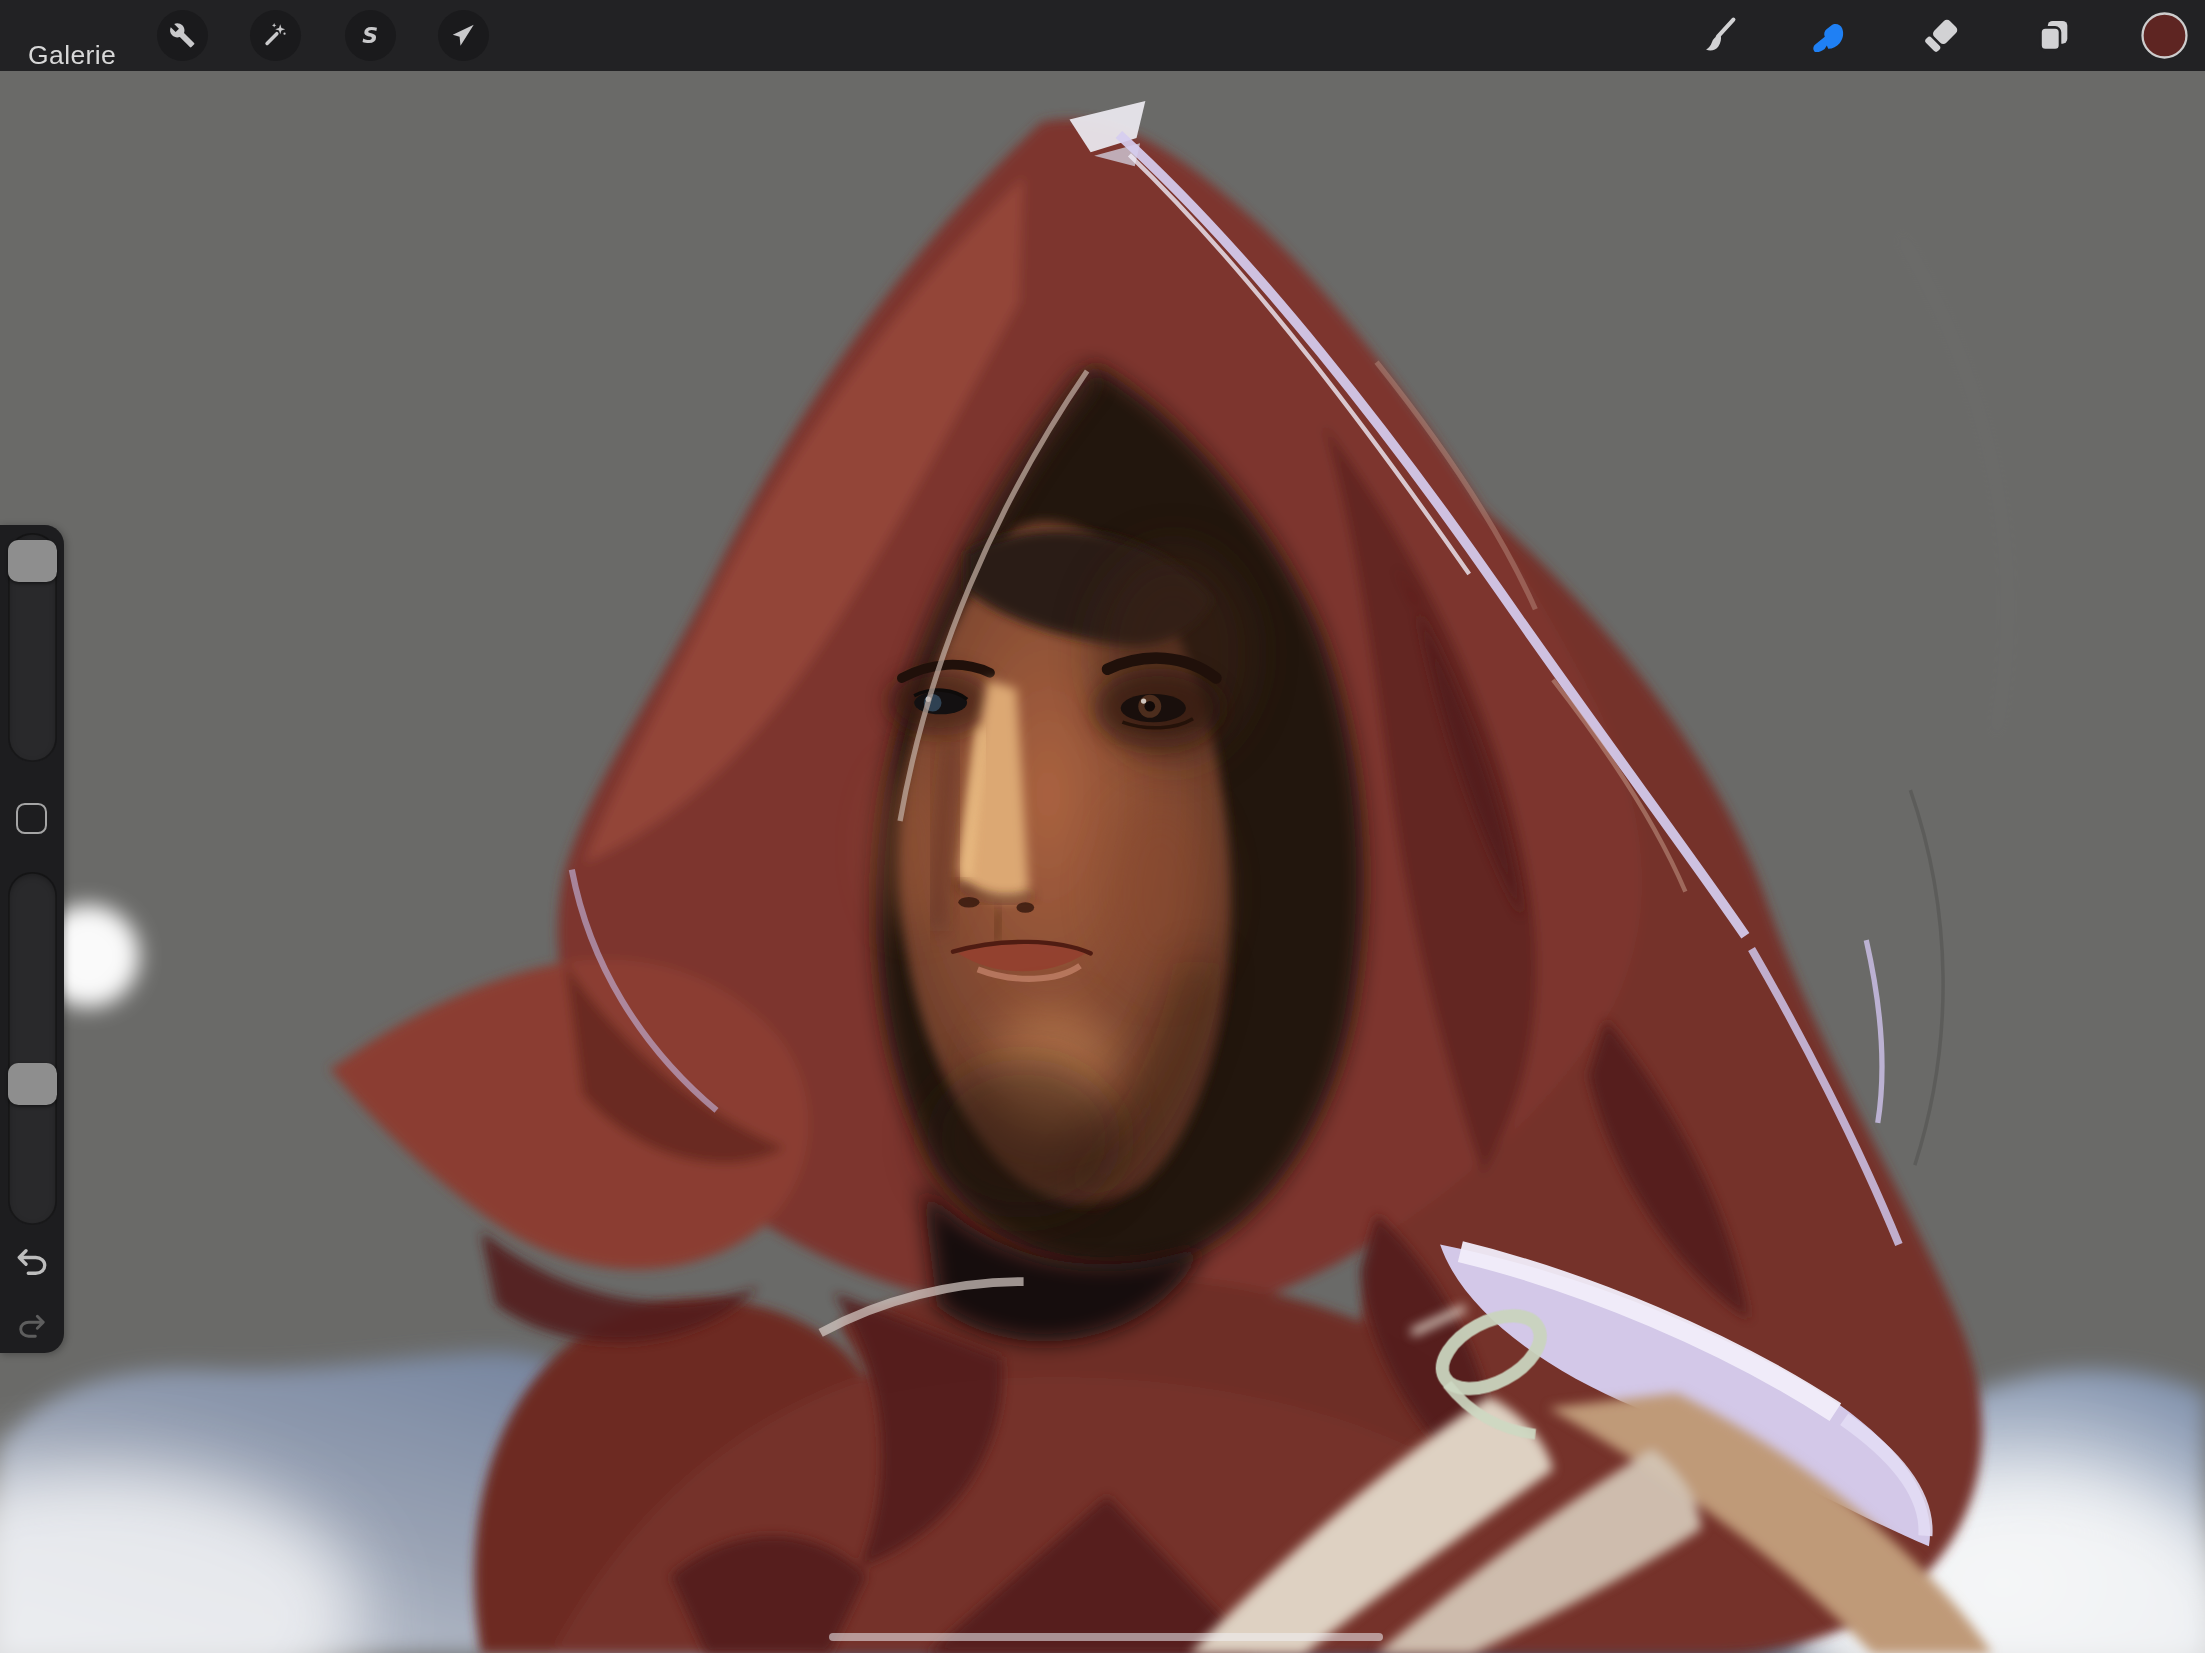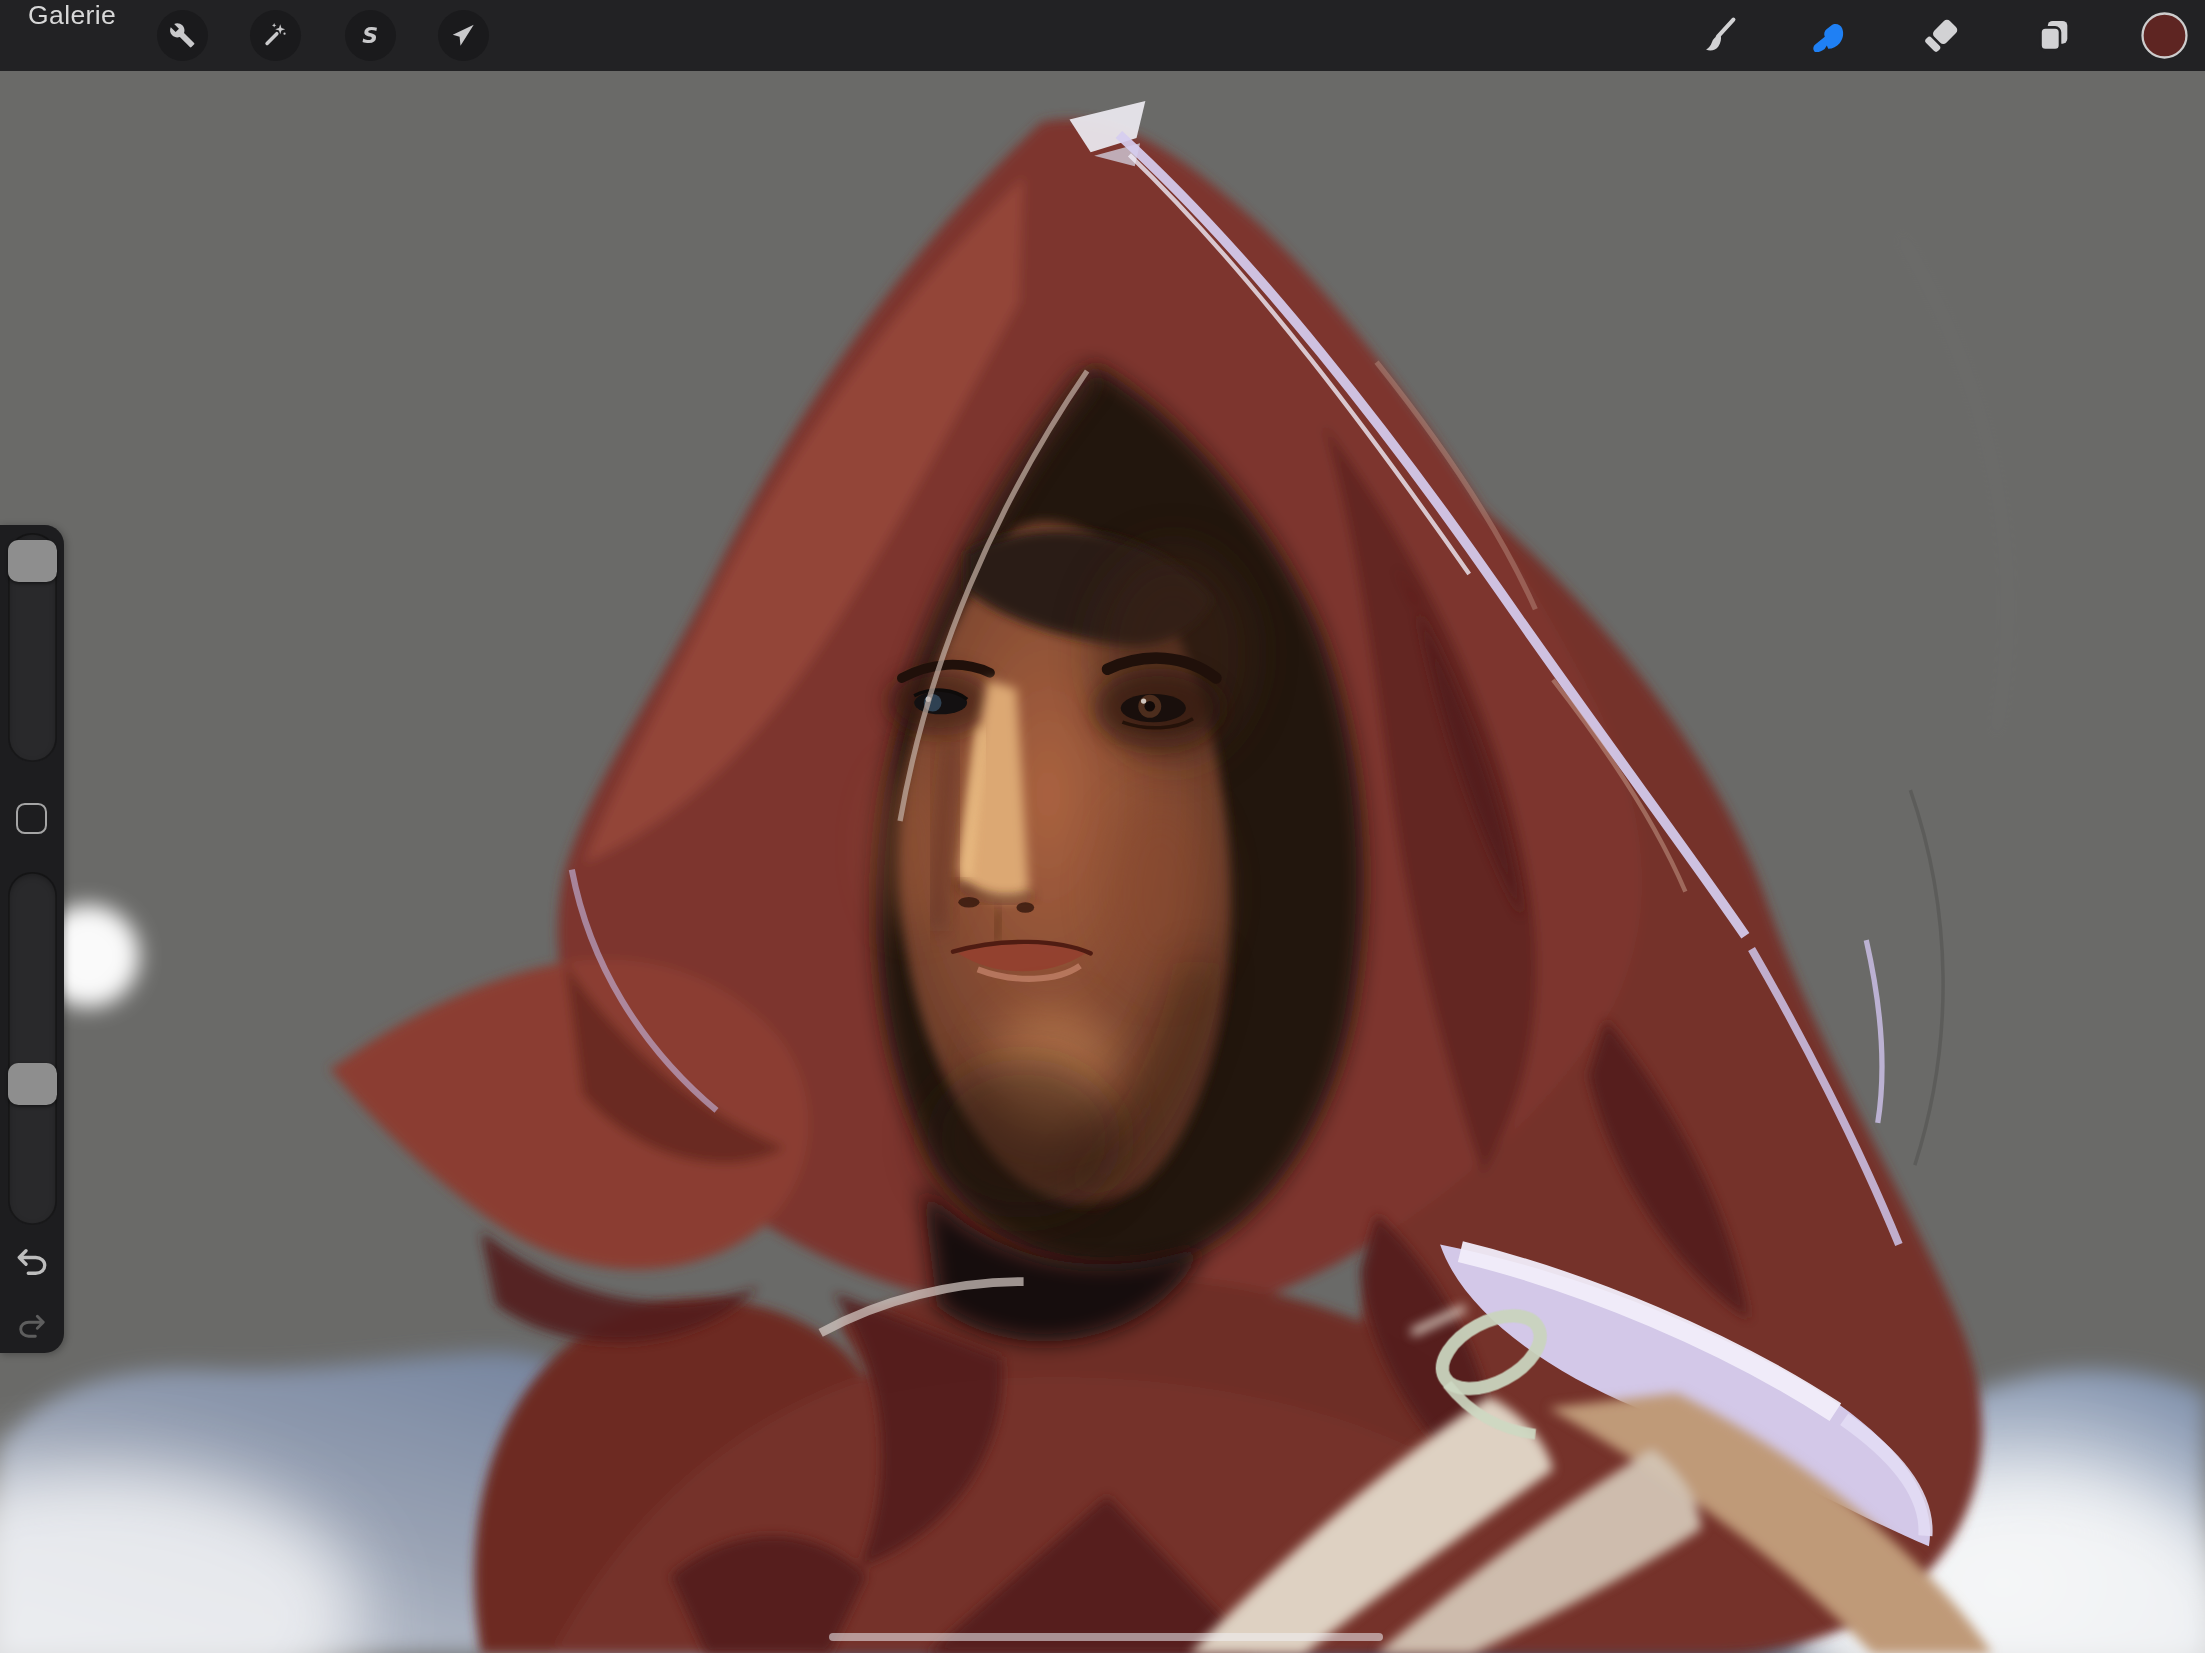--- a/index.html
+++ b/index.html
@@ -1,21 +1,21 @@
 <!DOCTYPE html>
 <html style="font-size:14px"><head>
 <meta charset="utf-8">
 <style>
   html,body{margin:0;padding:0;background:#000;}
   #screen{position:relative;width:2206px;height:1653px;overflow:hidden;
           font-family:"Liberation Sans",sans-serif;background:#6a6a68;}
 
   
   #topbar{position:absolute;top:0;left:0;width:2206px;height:71px;background:#222224;z-index:40;}
-  .gallery-btn{position:absolute;left:28px;top:0;height:71px;display:flex;align-items:flex-start;
+  .gallery-btn{position:absolute;left:28px;top:0;height:71px;display:flex;align-items:flex-end;
                color:#d8d8d8;font-size:26.5px;letter-spacing:0.4px;cursor:default;}
   .round-btn{position:absolute;top:9.7px;width:51px;height:51px;border-radius:50%;
              background:#1a1a1c;display:flex;align-items:center;justify-content:center;}
   .round-btn svg{display:block;}
   .flat-btn{position:absolute;top:0;height:71px;width:64px;display:flex;align-items:center;justify-content:center;}
   .flat-btn svg{display:block;}
 
   
   #sidebar{position:absolute;left:0;top:525px;width:64px;height:828px;background:#1d1d1f;
            border-radius:0 19.4px 19.4px 0;z-index:30;box-shadow:1.8px 1.8px 7px rgba(0,0,0,.25);}

